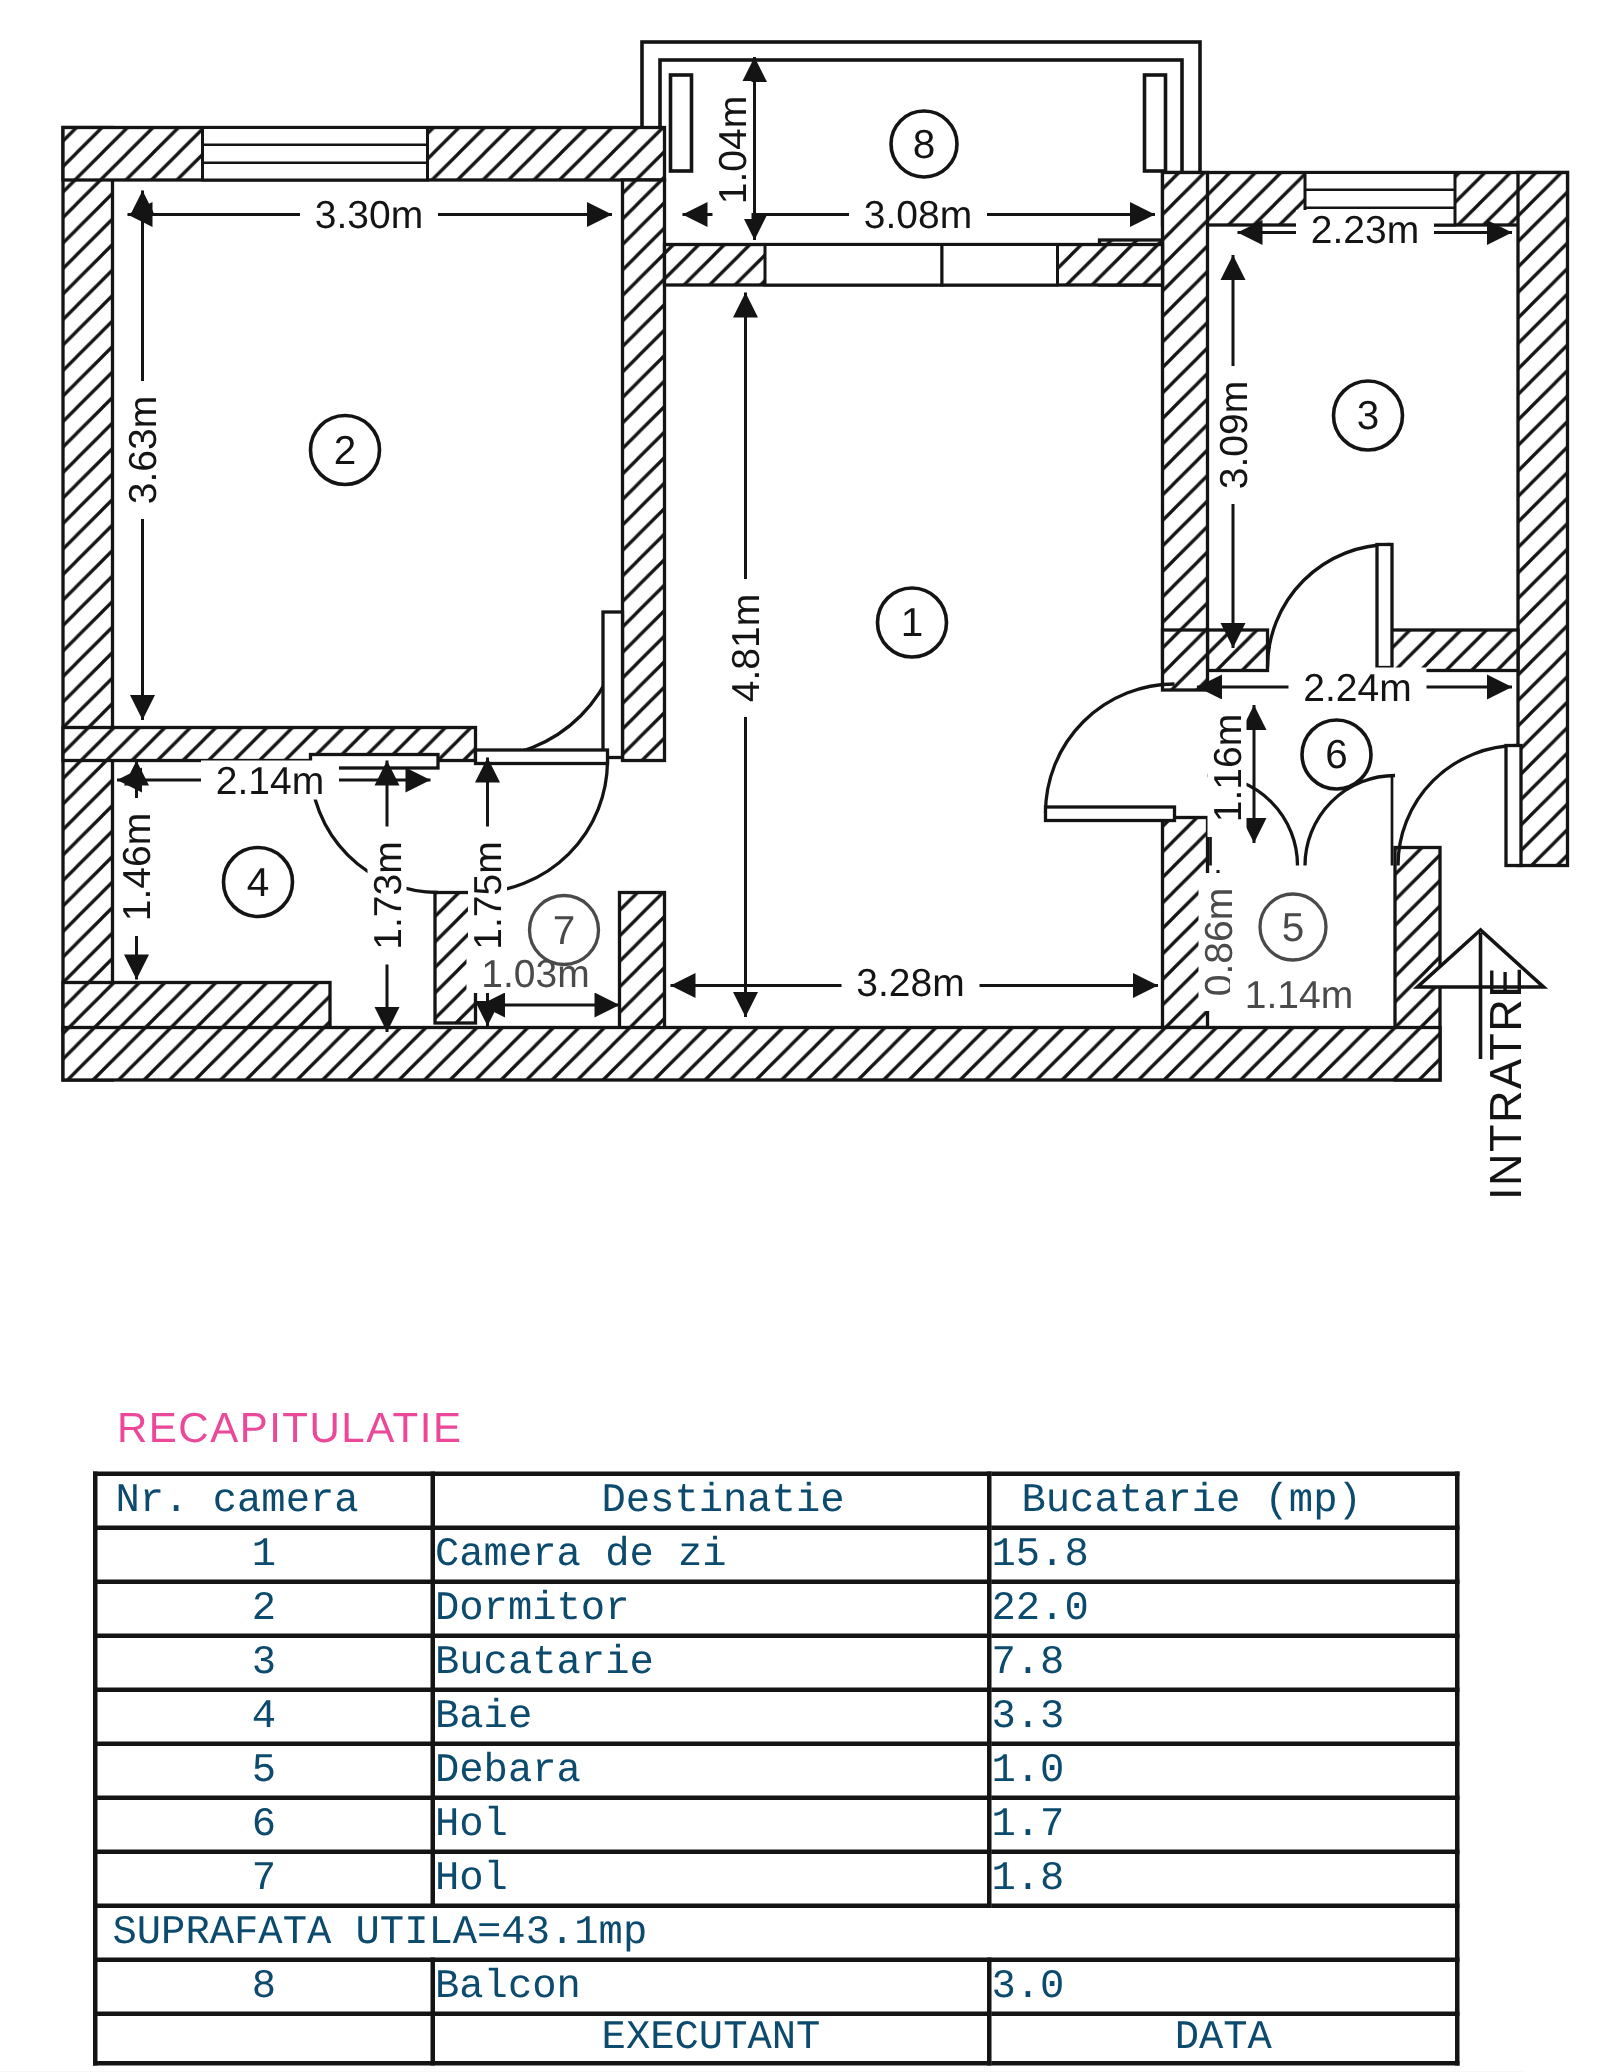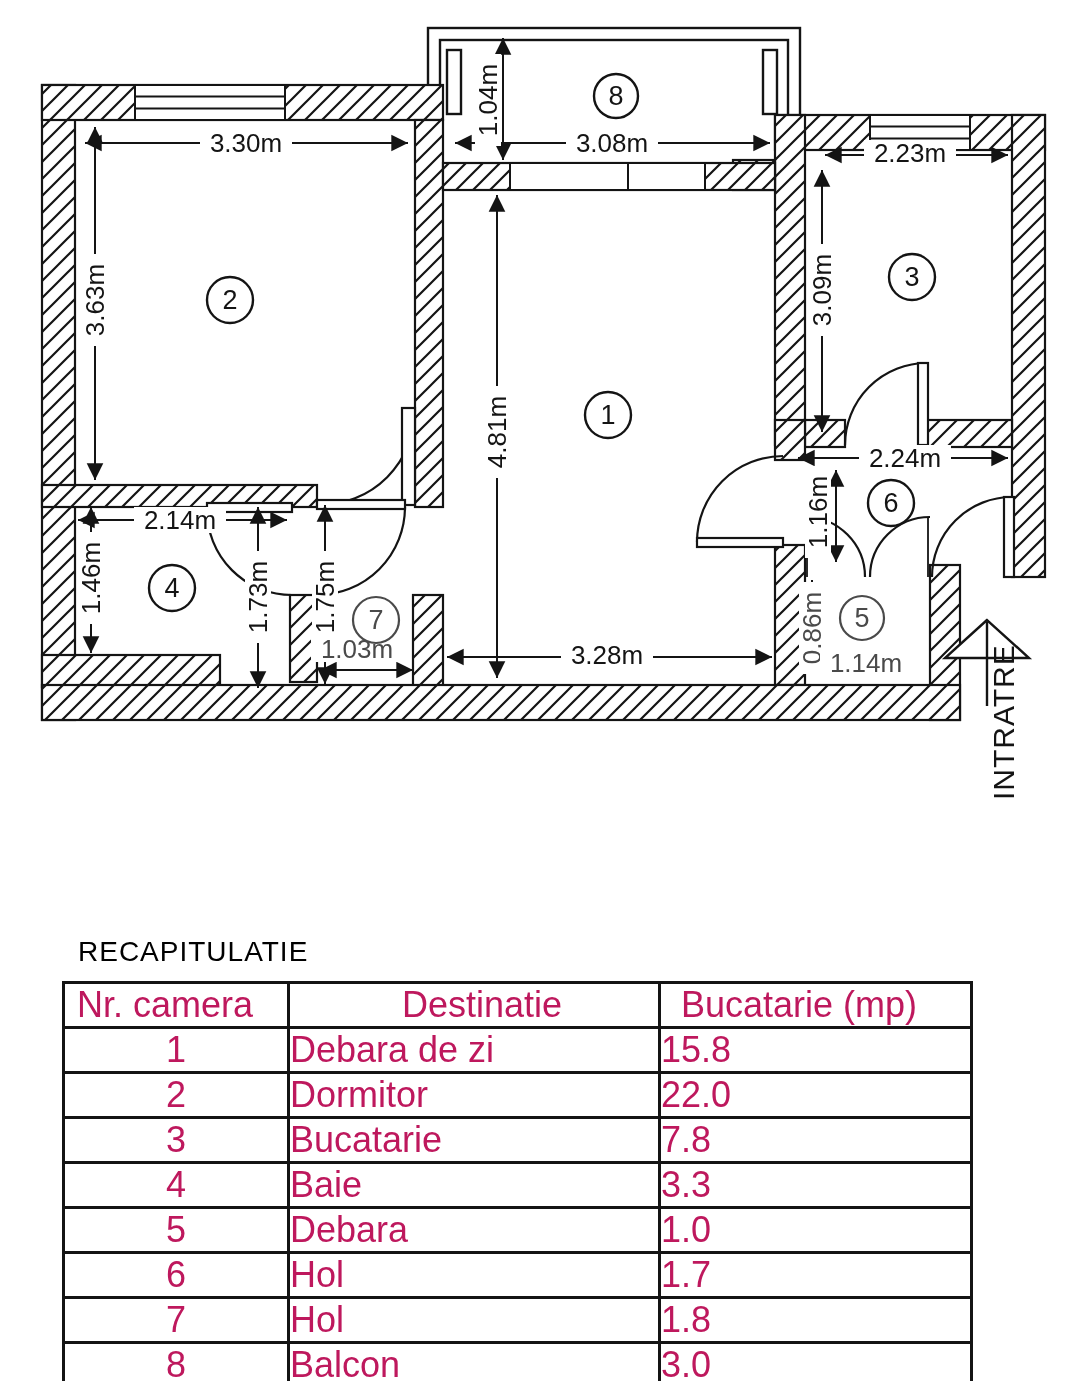--- a/index.html
+++ b/index.html
@@ -3,23 +3,23 @@
 <meta charset="utf-8">
 <style>
   html,body{margin:0;padding:0;background:#f4f4f4;}
   .page{
     position:relative;width:1080px;height:1381px;background:#ffffff;
     overflow:hidden;font-family:"Liberation Sans",sans-serif;color:#141414;
   }
   svg text{font-family:"Liberation Sans",sans-serif;}
   .plan{position:absolute;left:0;top:0;}
   .recap{position:absolute;left:62px;top:936px;width:908px;}
-  .recap-title{font-size:28px;letter-spacing:1px;padding-left:16px;margin-bottom:13px;color:#000000;}
+  .recap-title{font-size:28px;letter-spacing:1px;padding-left:16px;margin-bottom:13px;color:#ec4899;}
   table.recap-table{border-collapse:collapse;width:908px;table-layout:fixed;}
-  .recap-table td{border:3px solid #141414;font-size:36px;height:33px;padding:0;color:#be185d;overflow:hidden;white-space:nowrap;}
+  .recap-table td{border:3px solid #141414;font-size:27px;height:33px;padding:0;color:#0c4a6e;overflow:hidden;white-space:nowrap;font-family:Liberation Mono, monospace;}
   .recap-table tr.hdr td{height:33px;}
   .c-nr{text-align:center;}
   .hdr .c-nr{text-align:left;padding-left:12px;}
   .c-dest{text-align:left;padding-left:74px;}
   .hdr .c-dest{text-align:center;padding-left:16px;}
   .c-sup{}
   .hdr .c-sup{text-align:left;padding-left:20px;}
   .spanrow td{text-align:left;padding-left:10px;}
   tr.cutrow td{height:30px;text-align:center;}
 </style>
@@ -260,21 +260,21 @@
           <col style="width:312px">
         </colgroup>
       <tbody>
           <tr class="hdr">
         <td class="c-nr">Nr. camera</td>
         <td class="c-dest">Destinatie</td>
         <td class="c-sup">Bucatarie (mp)</td>
       </tr>
       <tr>
         <td class="c-nr">1</td>
-        <td class="c-dest">Debara de zi</td>
+        <td class="c-dest">Camera de zi</td>
         <td class="c-sup">15.8</td>
       </tr>
       <tr>
         <td class="c-nr">2</td>
         <td class="c-dest">Dormitor</td>
         <td class="c-sup">22.0</td>
       </tr>
       <tr>
         <td class="c-nr">3</td>
         <td class="c-dest">Bucatarie</td>
@@ -292,20 +292,23 @@
       </tr>
       <tr>
         <td class="c-nr">6</td>
         <td class="c-dest">Hol</td>
         <td class="c-sup">1.7</td>
       </tr>
       <tr>
         <td class="c-nr">7</td>
         <td class="c-dest">Hol</td>
         <td class="c-sup">1.8</td>
+      </tr>
+      <tr class="spanrow">
+        <td colspan="3">SUPRAFATA UTILA=43.1mp</td>
       </tr>
       <tr>
         <td class="c-nr">8</td>
         <td class="c-dest">Balcon</td>
         <td class="c-sup">3.0</td>
       </tr>
       <tr class="cutrow">
         <td></td>
         <td>EXECUTANT</td>
         <td>DATA</td>

